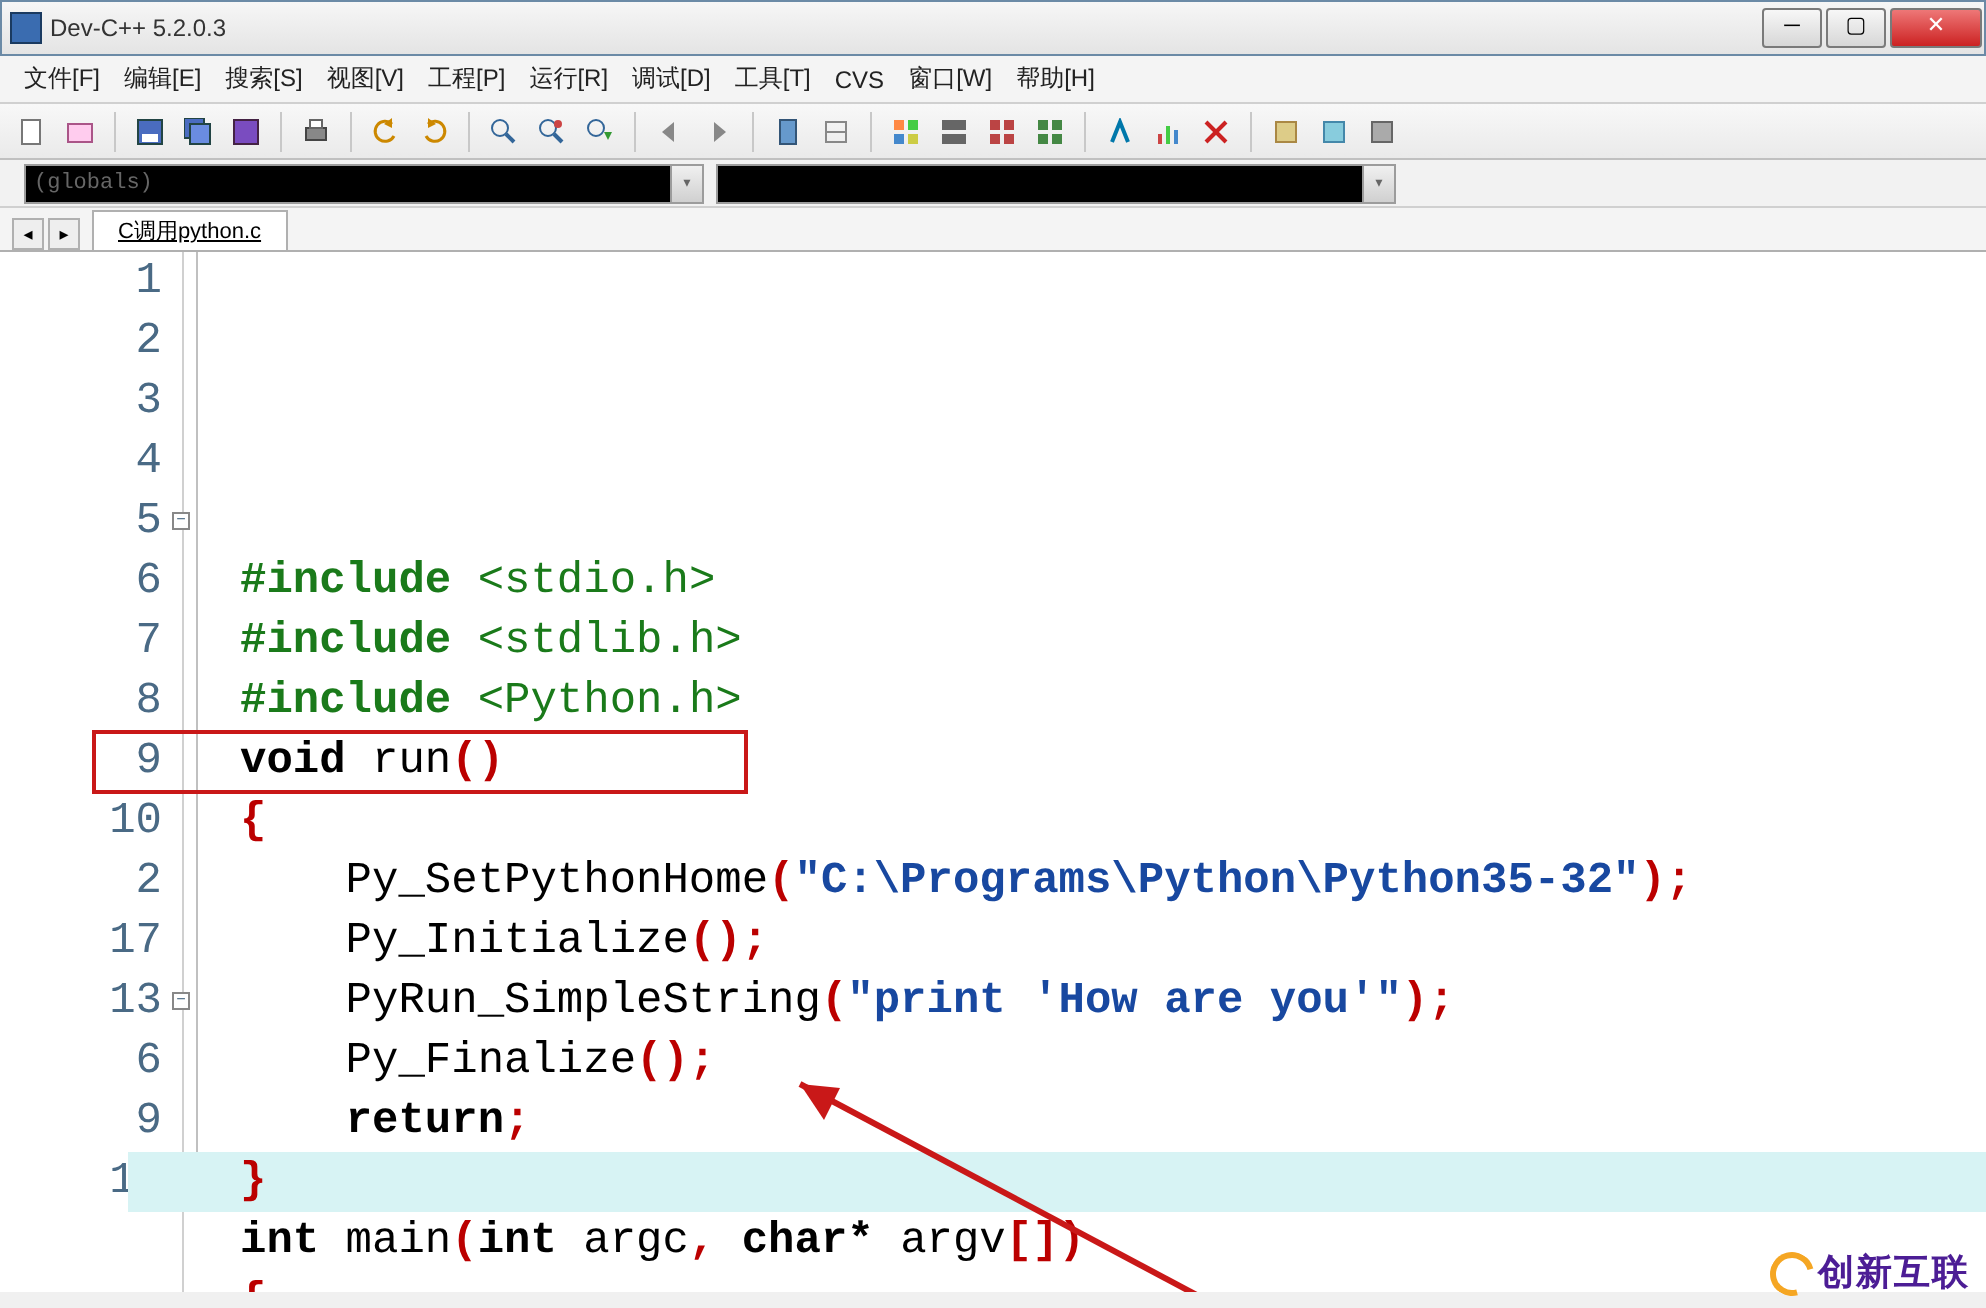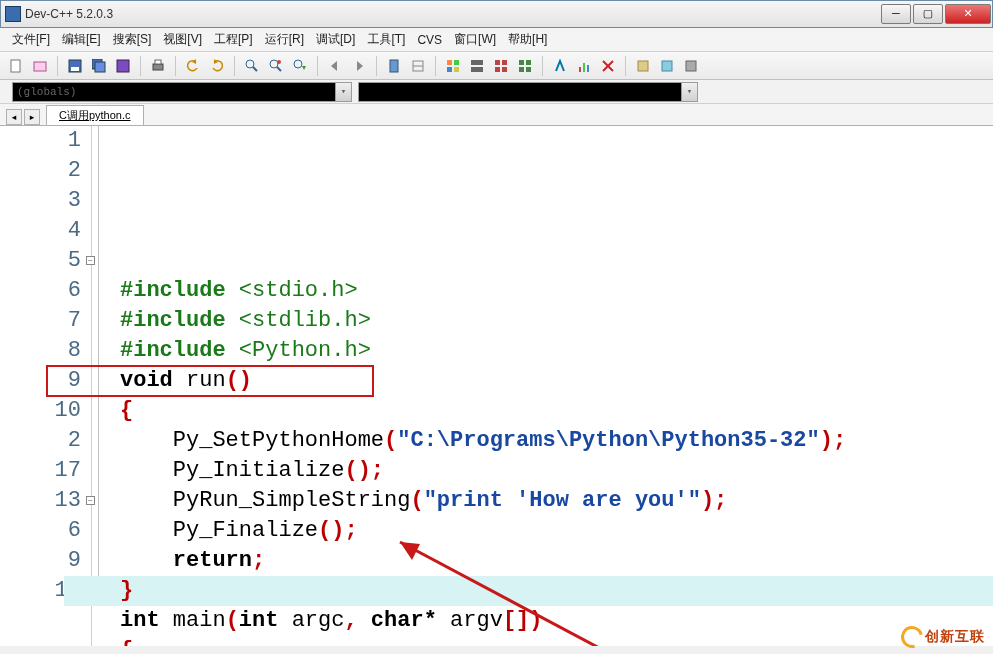--- a/index.html
+++ b/index.html
@@ -217,22 +217,22 @@
   width: 520px;
   height: 280px;
   pointer-events: none;
 }
 
 
 .watermark {
   position: absolute;
   right: 8px;
   bottom: 6px;
-  color: #c2410c;
-  font-size: 14px;
+  color: #4c1d95;
+  font-size: 18px;
   font-weight: bold;
   letter-spacing: 1px;
   text-shadow: 0 0 2px #fff;
 }
 .watermark .logo {
   display:inline-block;
   width:22px;height:22px;
   border:3px solid #f5a623;
   border-radius:50%;
   border-right-color:transparent;

